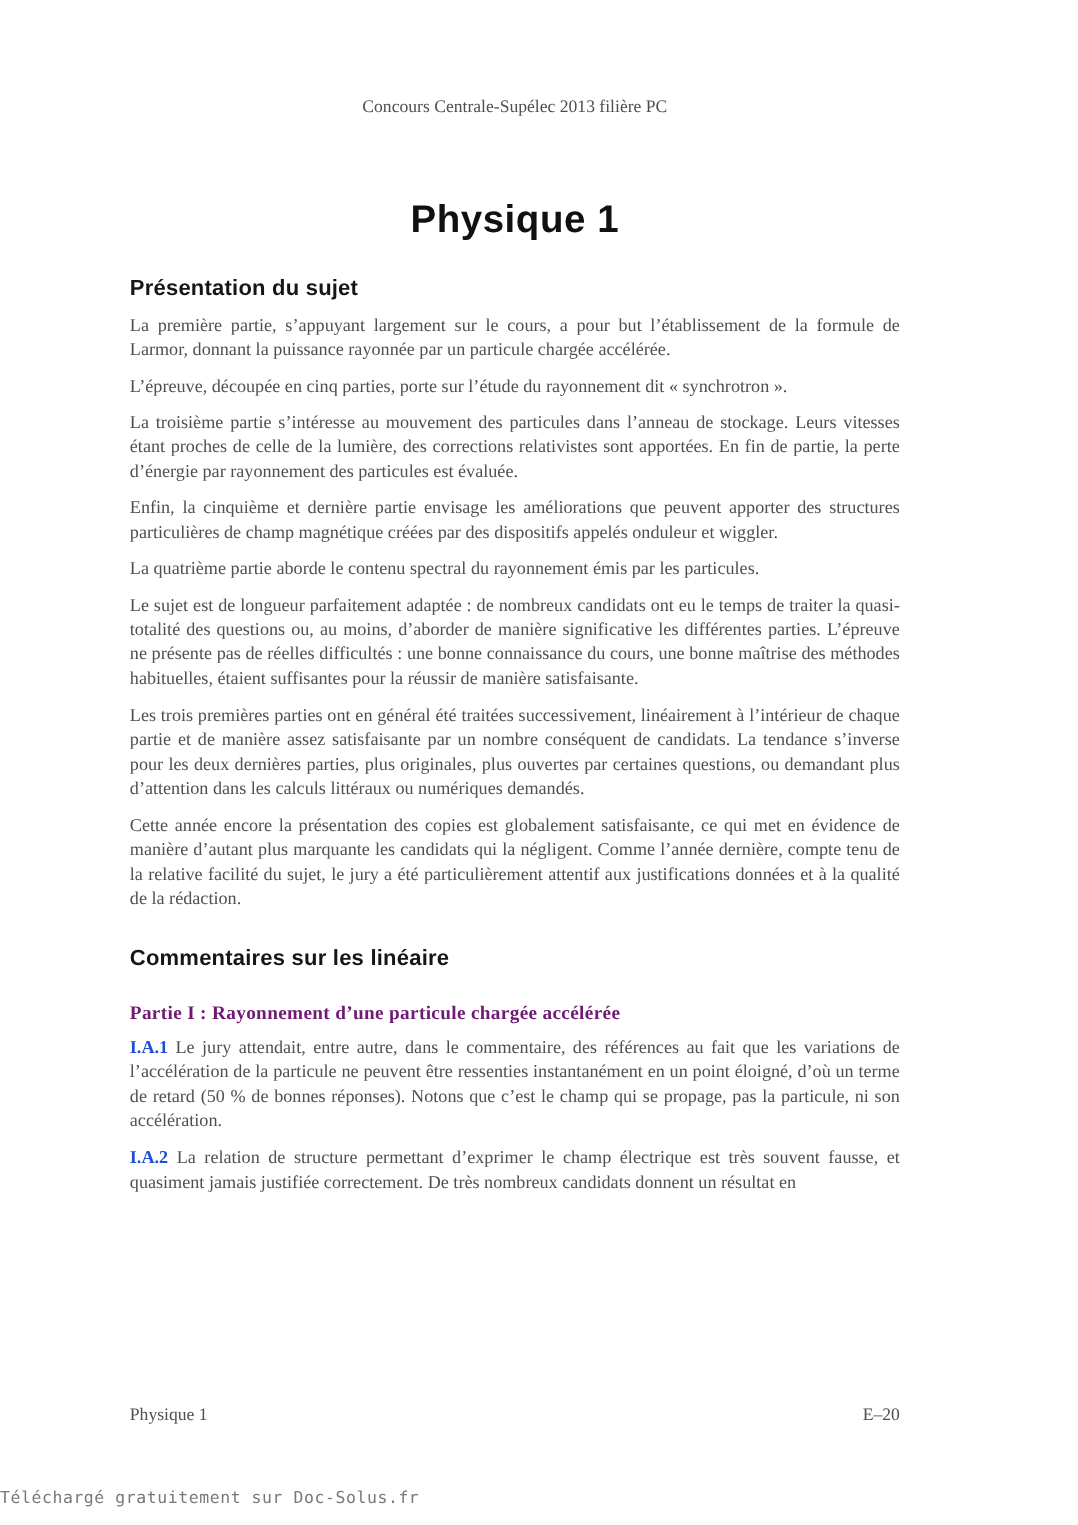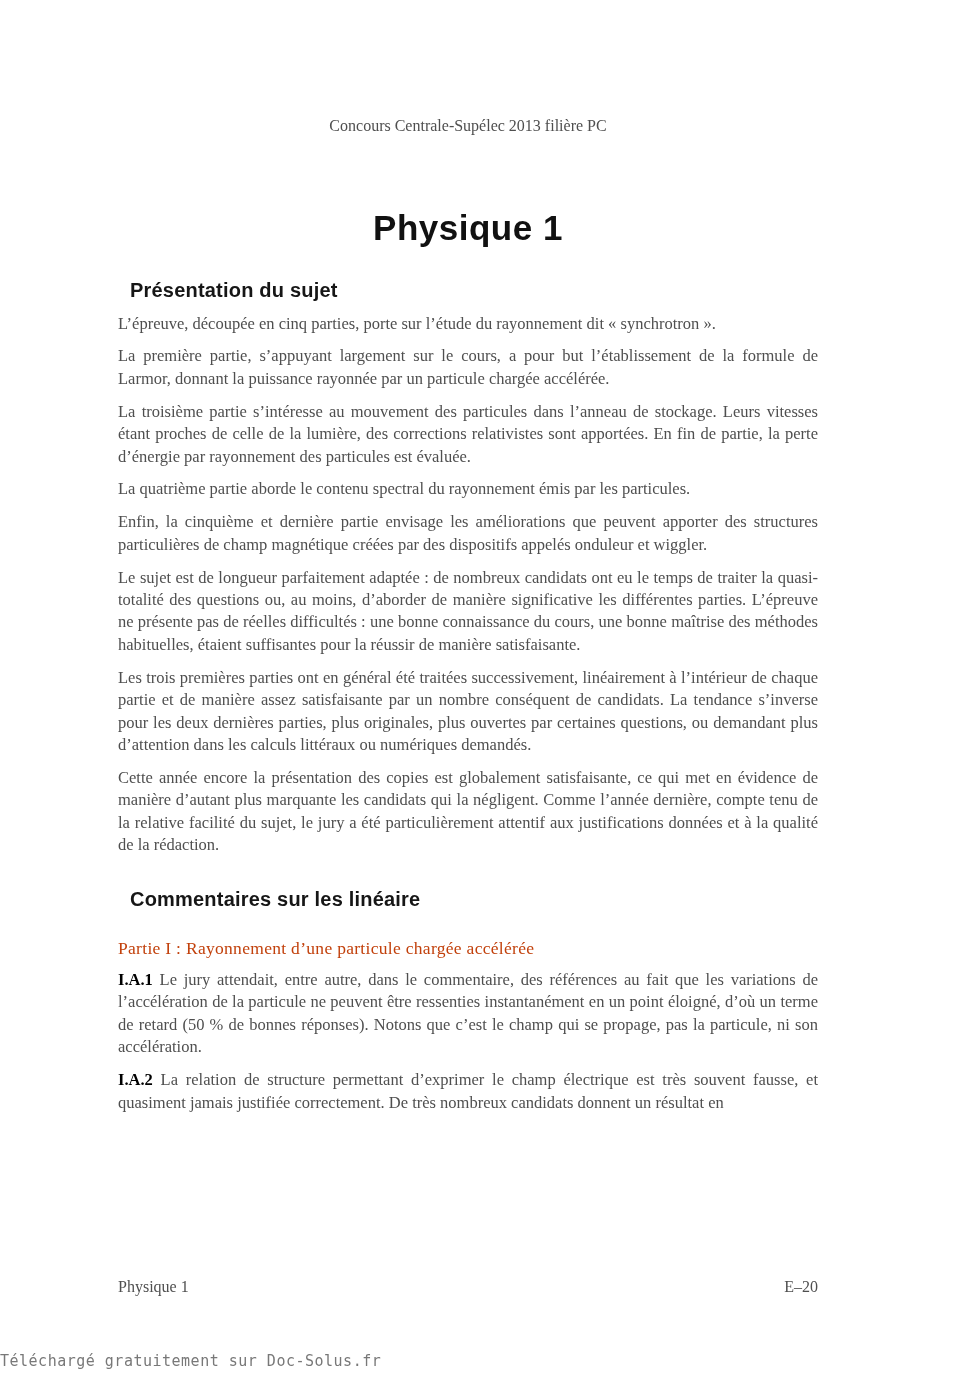--- a/index.html
+++ b/index.html
@@ -14,64 +14,64 @@
     background: #ffffff;
     overflow: hidden;
     font-family: "Liberation Serif", serif;
     color: #4f4f4f;
   }
   .content {
     margin-left: 118px;
     width: 700px;
   }
   .running-header {
-    padding-top: 116px;
+    padding-top: 88px;
     text-align: center;
     font-size: 16px;
     line-height: 20px;
     color: #4f4f4f;
   }
   .doc-title {
     margin: 72px 0 8px 0;
     text-align: center;
     font-family: "Liberation Sans", sans-serif;
     font-weight: bold;
     font-size: 35px;
     line-height: 40px;
     color: #111111;
     letter-spacing: 0.5px;
   }
   h2.sec-heading {
-    margin: 30px 0 8px 12px;
+    margin: 30px 0 8px 0;
     font-family: "Liberation Sans", sans-serif;
     font-weight: bold;
     font-size: 20px;
     line-height: 24px;
     color: #161616;
     letter-spacing: 0.2px;
   }
   h3.part-heading {
     margin: 26px 0 4px 0;
     font-family: "Liberation Serif", serif;
-    font-weight: normal;
+    font-weight: bold;
     font-size: 17.5px;
     line-height: 22px;
-    color: #c2410c;
+    color: #701a75;
     letter-spacing: 0.3px;
   }
   p.body-par {
     margin: 10.5px 0 0 0;
     font-size: 16.5px;
     line-height: 22.4px;
     text-align: justify;
     color: #4f4f4f;
   }
   p.body-par .lead-label {
     font-weight: bold;
-    color: #000000;
+    color: #1d4ed8;
   }
   .page-footer {
     position: absolute;
     top: 1277px;
     left: 118px;
     width: 700px;
     display: flex;
     justify-content: space-between;
     font-size: 16px;
     line-height: 20px;
@@ -96,25 +96,25 @@
 <div class="page">
 
   <div class="content">
 
     <div class="running-header">Concours Centrale-Supélec 2013 filière PC</div>
 
     <h1 class="doc-title">Physique 1</h1>
 
     <section>
       <h2 class="sec-heading">Présentation du sujet</h2>
+      <p class="body-par">La première partie, s’appuyant largement sur le cours, a pour but l’établissement de la formule de Larmor, donnant la puissance rayonnée par un particule chargée accélérée.</p>
       <p class="body-par">L’épreuve, découpée en cinq parties, porte sur l’étude du rayonnement dit « synchrotron ».</p>
-      <p class="body-par">La première partie, s’appuyant largement sur le cours, a pour but l’établissement de la formule de Larmor, donnant la puissance rayonnée par un particule chargée accélérée.</p>
       <p class="body-par">La troisième partie s’intéresse au mouvement des particules dans l’anneau de stockage. Leurs vitesses étant proches de celle de la lumière, des corrections relativistes sont apportées. En fin de partie, la perte d’énergie par rayonnement des particules est évaluée.</p>
+      <p class="body-par">Enfin, la cinquième et dernière partie envisage les améliorations que peuvent apporter des structures particulières de champ magnétique créées par des dispositifs appelés onduleur et wiggler.</p>
       <p class="body-par">La quatrième partie aborde le contenu spectral du rayonnement émis par les particules.</p>
-      <p class="body-par">Enfin, la cinquième et dernière partie envisage les améliorations que peuvent apporter des structures particulières de champ magnétique créées par des dispositifs appelés onduleur et wiggler.</p>
     </section>
 
     <section>
       <p class="body-par">Le sujet est de longueur parfaitement adaptée : de nombreux candidats ont eu le temps de traiter la quasi-totalité des questions ou, au moins, d’aborder de manière significative les différentes parties. L’épreuve ne présente pas de réelles difficultés : une bonne connaissance du cours, une bonne maîtrise des méthodes habituelles, étaient suffisantes pour la réussir de manière satisfaisante.</p>
       <p class="body-par">Les trois premières parties ont en général été traitées successivement, linéairement à l’intérieur de chaque partie et de manière assez satisfaisante par un nombre conséquent de candidats. La tendance s’inverse pour les deux dernières parties, plus originales, plus ouvertes par certaines questions, ou demandant plus d’attention dans les calculs littéraux ou numériques demandés.</p>
       <p class="body-par">Cette année encore la présentation des copies est globalement satisfaisante, ce qui met en évidence de manière d’autant plus marquante les candidats qui la négligent. Comme l’année dernière, compte tenu de la relative facilité du sujet, le jury a été particulièrement attentif aux justifications données et à la qualité de la rédaction.</p>
     </section>
 
     <section>
       <h2 class="sec-heading">Commentaires sur les linéaire</h2>

